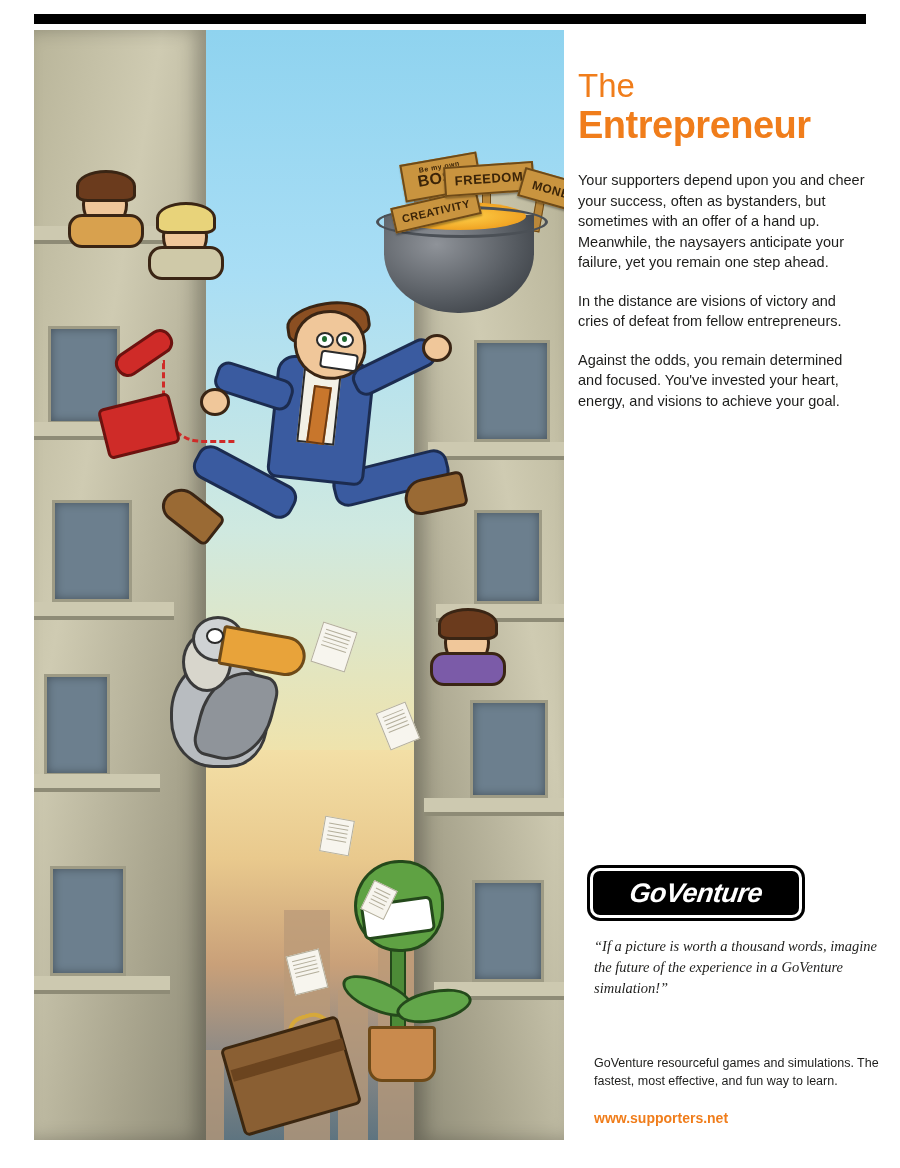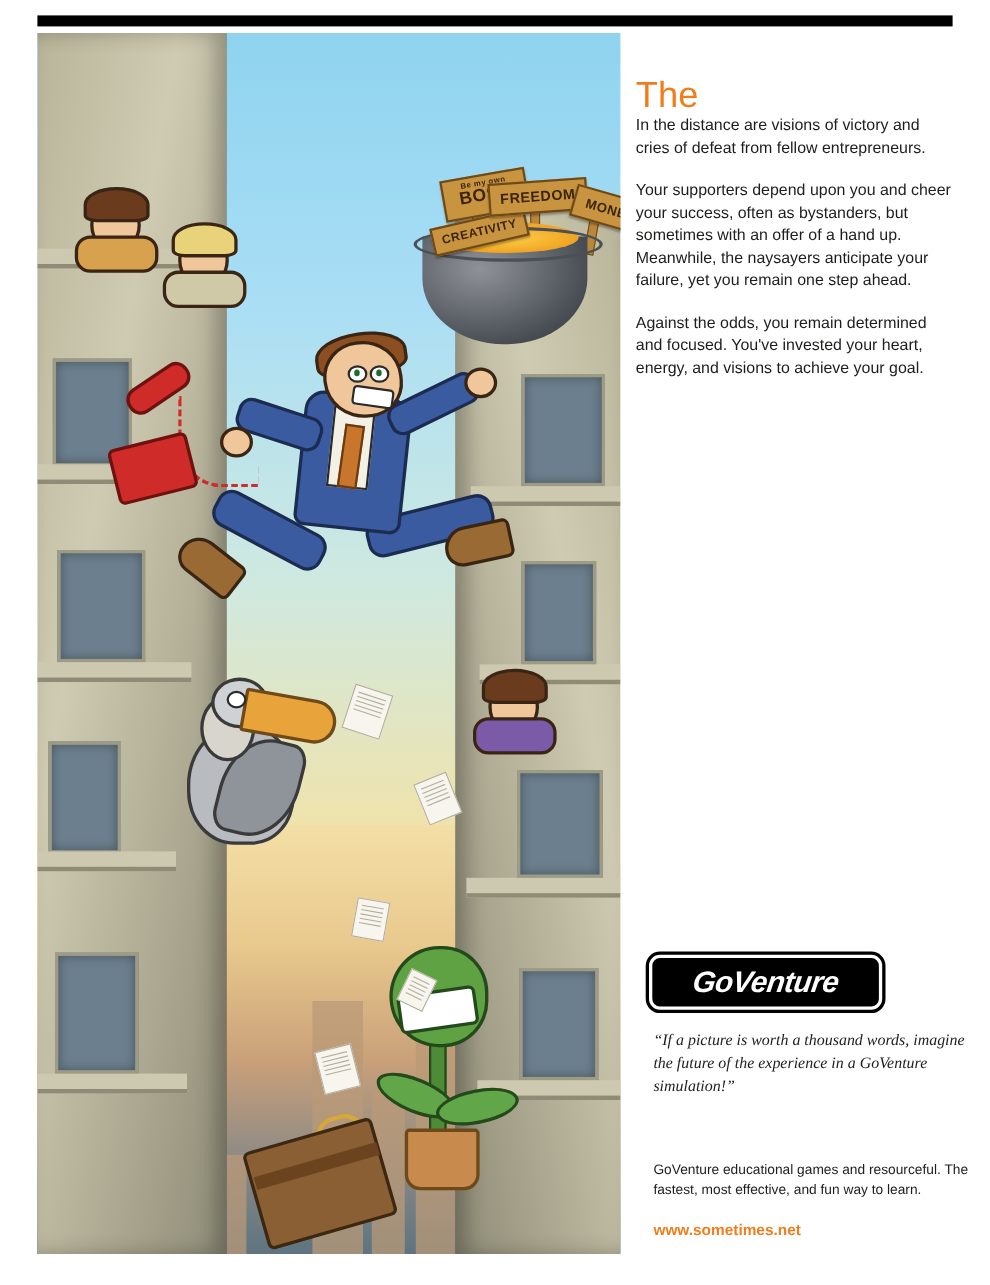--- a/index.html
+++ b/index.html
@@ -519,33 +519,34 @@
         <div class="case-handle"></div>
         <div class="case"></div>
         <div class="case-band"></div>
       </div>
 
     </div>
   </div>
 
   <div class="right-col">
     <h1 class="title-the">The</h1>
+    <h1 class="title-main">Entrepreneur</h1>
 
     <div class="body-copy">
+      <p>Your supporters depend upon you and cheer your success, often as bystanders, but sometimes with an offer of a hand up.  Meanwhile, the naysayers anticipate your failure, yet you remain one step ahead.</p>
       <p>In the distance are visions of victory and cries of defeat from fellow entrepreneurs.</p>
-      <p>Your supporters depend upon you and cheer your success, often as bystanders, but sometimes with an offer of a hand up.  Meanwhile, the naysayers anticipate your failure, yet you remain one step ahead.</p>
       <p>Against the odds, you remain determined and focused.  You've invested your heart, energy, and visions to achieve your goal.</p>
     </div>
   </div>
 
   <div class="logo-wrap">
     <div class="logo-box">
       <div class="logo-text">GoVenture</div>
     </div>
   </div>
 
   <div class="quote">“If a picture is worth a thousand words, imagine the future of the experience in a GoVenture simulation!”</div>
 
-  <div class="tagline">GoVenture educational games and resourceful.  The fastest, most effective, and fun way to learn.</div>
-
-  <a class="url" href="#">www.sometimes.net</a>
+  <div class="tagline">GoVenture resourceful games and simulations.  The fastest, most effective, and fun way to learn.</div>
+
+  <a class="url" href="#">www.supporters.net</a>
 
 </div>
 
 </body></html>

